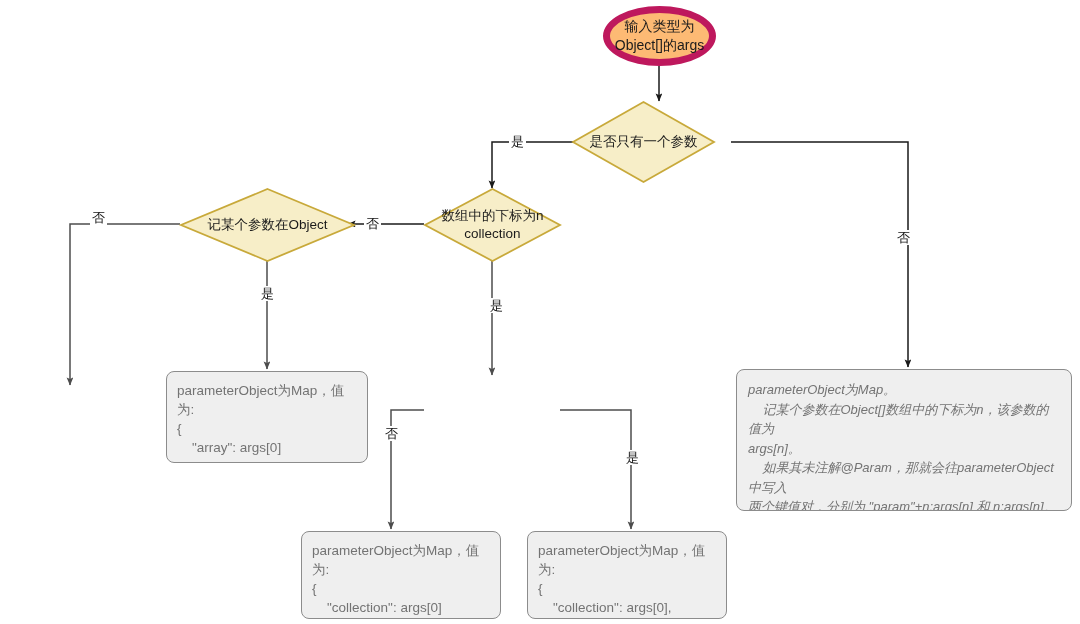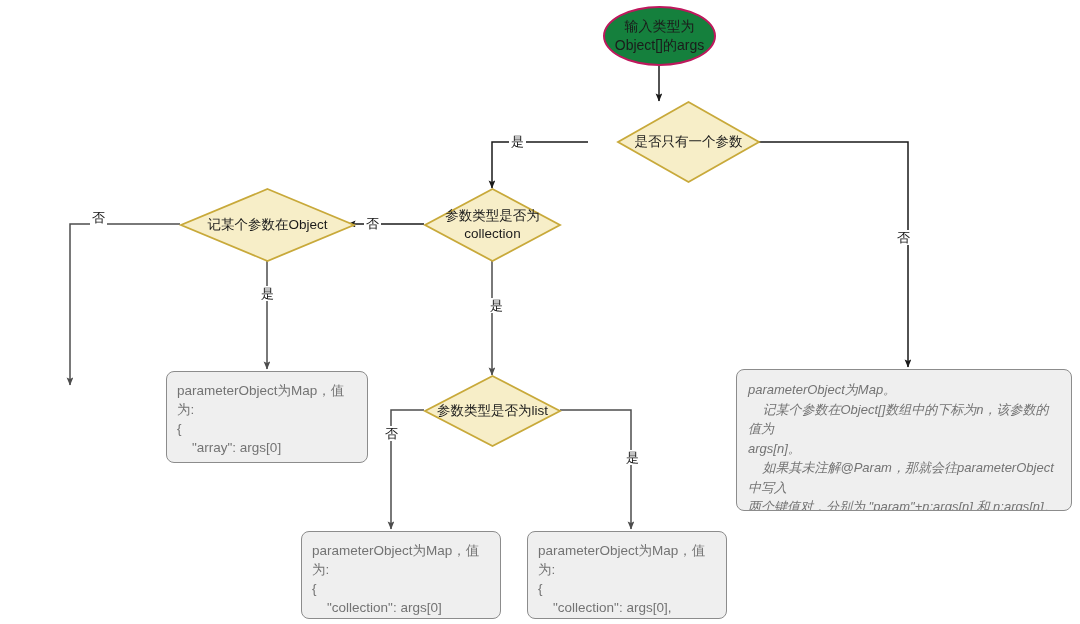--- a/index.html
+++ b/index.html
@@ -28,22 +28,22 @@
     width: 1080px;
     height: 624px;
   }
   .node {
     position: absolute;
     box-sizing: border-box;
   }
   
   .ellipse-node {
     border-radius: 50%;
-    background: #15803d;
-    border: 2px solid #be185d;
+    background: #fdba74;
+    border: 7px solid #be185d;
     display: flex;
     align-items: center;
     justify-content: center;
     text-align: center;
     color: #1b1b1b;
     font-size: 14px;
     line-height: 19px;
   }
   
   .diamond-wrap {
@@ -130,48 +130,42 @@
     <path d="M267,261 L267,369" fill="none" stroke="#4d4d4d" stroke-width="1.5" marker-end="url(#arrowGrey)"></path>
 
     <path d="M424,410 L391,410 L391,529" fill="none" stroke="#4d4d4d" stroke-width="1.5" marker-end="url(#arrowGrey)"></path>
 
     <path d="M560,410 L631,410 L631,529" fill="none" stroke="#4d4d4d" stroke-width="1.5" marker-end="url(#arrowGrey)"></path>
   </svg>
 
   <div class="node ellipse-node" style="left:603px; top:6px; width:113px; height:60px;">输入类型为
 Object[]的args</div>
 
-  <div class="diamond-wrap" style="left:617px; top:101px; width:143px; height:82px;">
+  <div class="diamond-wrap" style="left:572px; top:101px; width:143px; height:82px;">
     <svg width="143" height="82" viewBox="0 0 143 82" xmlns="http://www.w3.org/2000/svg">
       <polygon points="71.5,1 142,41 71.5,81 1,41" fill="#f7eec8" stroke="#c8a93a" stroke-width="1.8"></polygon>
     </svg>
     <div class="diamond-label">是否只有一个参数</div>
   </div>
 
   <div class="diamond-wrap" style="left:424px; top:188px; width:137px; height:74px;">
     <svg width="137" height="74" viewBox="0 0 137 74" xmlns="http://www.w3.org/2000/svg">
       <polygon points="68.5,1 136,37 68.5,73 1,37" fill="#f7eec8" stroke="#c8a93a" stroke-width="1.8"></polygon>
     </svg>
-    <div class="diamond-label">参数类型是否为
+    <div class="diamond-label">数组中的下标为n
 collection</div>
   </div>
 
   <div class="diamond-wrap" style="left:180px; top:188px; width:175px; height:74px;">
     <svg width="175" height="74" viewBox="0 0 175 74" xmlns="http://www.w3.org/2000/svg">
       <polygon points="87.5,1 174,37 87.5,73 1,37" fill="#f7eec8" stroke="#c8a93a" stroke-width="1.8"></polygon>
     </svg>
     <div class="diamond-label">记某个参数在Object</div>
   </div>
 
-  <div class="diamond-wrap" style="left:424px; top:375px; width:137px; height:72px;">
-    <svg width="137" height="72" viewBox="0 0 137 72" xmlns="http://www.w3.org/2000/svg">
-      <polygon points="68.5,1 136,36 68.5,71 1,36" fill="#f7eec8" stroke="#c8a93a" stroke-width="1.8"></polygon>
-    </svg>
-    <div class="diamond-label">参数类型是否为list</div>
-  </div>
 
 
   <div class="node box-node" style="left:166px; top:371px; width:202px; height:92px;">parameterObject为Map，值为:
 {
     "array": args[0]
 }</div>
 
   <div class="node box-node" style="left:301px; top:531px; width:200px; height:88px;">parameterObject为Map，值为:
 {
     "collection": args[0]

